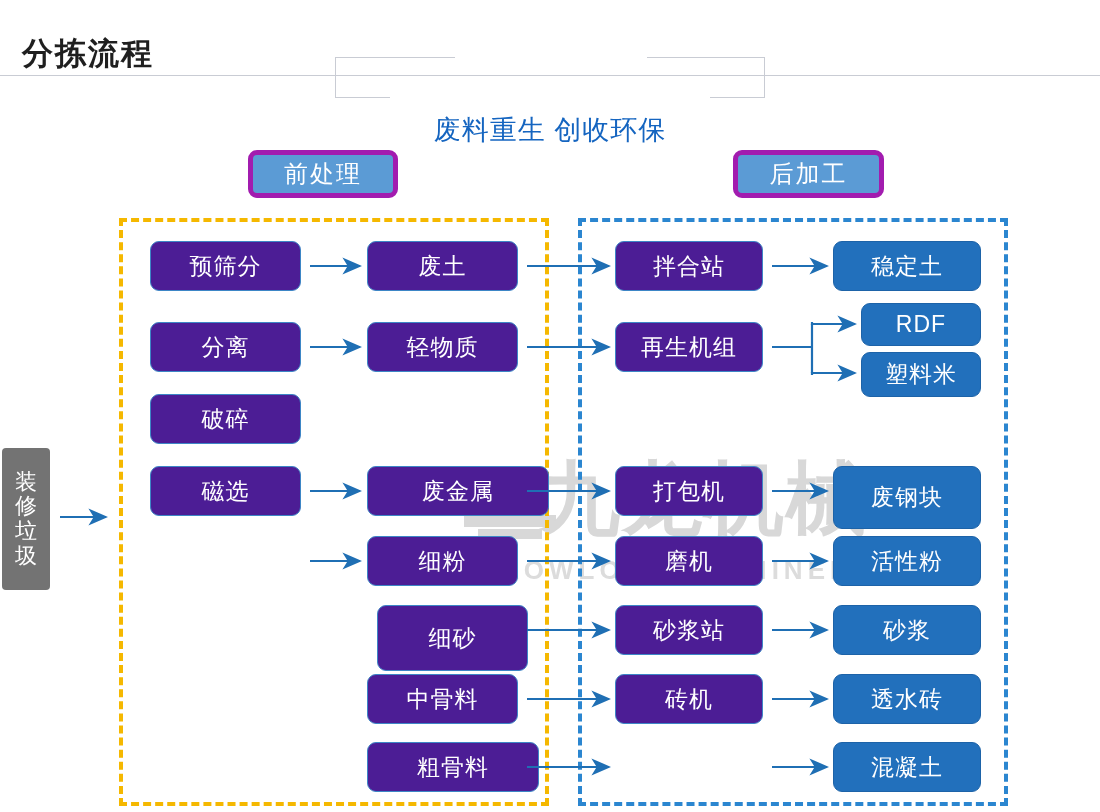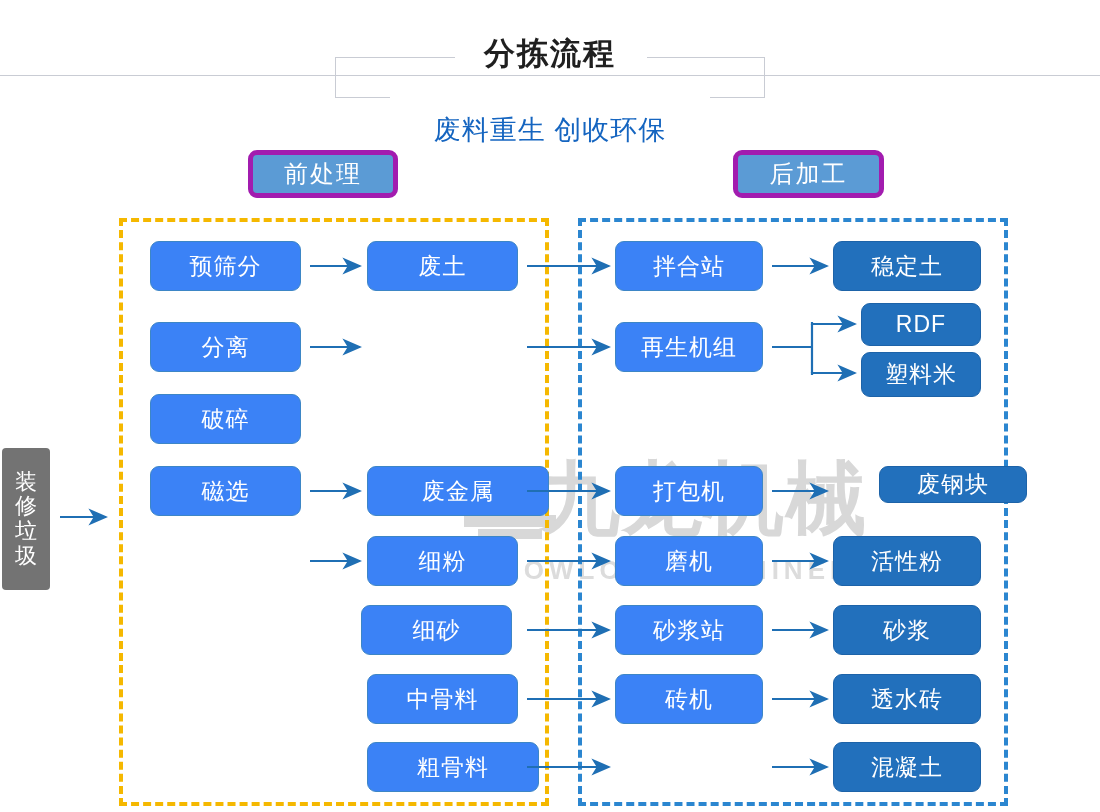--- a/index.html
+++ b/index.html
@@ -17,25 +17,25 @@
     height: 1px; background: #c9ccd4;
   }
   .hdr-box {
     position: absolute; left: 335px; top: 57px;
     width: 430px; height: 41px;
     border: 1px solid #c9ccd4;
     background: transparent;
   }
   .hdr-title {
     position: absolute; left: 0; right: 0; top: 38px;
-    text-align: center;
     font-size: 31px; font-weight: bold; color: #1f1f1f;
     letter-spacing: 2px;
     line-height: 1;
     z-index: 5;
+    padding-left: 22px;
   }
   .hdr-sub {
     position: absolute; left: 0; right: 0; top: 86px;
     text-align: center;
     font-size: 27px; color: #1565c0; font-weight: normal;
     letter-spacing: 1px; line-height: 1;
     z-index: 5;
     margin-top: 31px;
   }
   .hdr-title-bg, .hdr-sub-bg {
@@ -98,21 +98,21 @@
   .node {
     position: absolute;
     border-radius: 9px;
     color: #ffffff;
     font-size: 23px;
     display: flex; align-items: center; justify-content: center;
     letter-spacing: 1px;
     white-space: nowrap;
     z-index: 3;
   }
-  .node.light { background: #3b82f6; border: 1px solid #3d86c6; }
+  .node.light { background: #4c1d95; border: 1px solid #3d86c6; }
   .node.dark  { background: #2270bc; border: 1px solid #1d63a8; }
 
   
   #node-input {
     position: absolute;
     left: 2px; top: 448px; width: 48px; height: 142px;
     background: #737373;
     border-radius: 4px;
     color: #ffffff;
     font-size: 22px;
@@ -163,37 +163,38 @@
   <div id="node-input">
     <span class="vtext">装修垃圾</span>
   </div>
 
   <div class="node light" style="left:150px;top:241px;width:151px;height:50px">预筛分</div>
   <div class="node light" style="left:150px;top:322px;width:151px;height:50px">分离</div>
   <div class="node light" style="left:150px;top:394px;width:151px;height:50px">破碎</div>
   <div class="node light" style="left:150px;top:466px;width:151px;height:50px">磁选</div>
 
   <div class="node light" style="left:367px;top:241px;width:151px;height:50px">废土</div>
+  <div class="node light" style="left:367px;top:322px;width:151px;height:50px">轻物质</div>
   <div class="node light" style="left:367px;top:466px;width:182px;height:50px">废金属</div>
   <div class="node light" style="left:367px;top:536px;width:151px;height:50px">细粉</div>
-  <div class="node light" style="left:361px;top:605px;width:151px;height:50px">细砂</div>
+  <div class="node light" style="left:377px;top:605px;width:151px;height:66px">细砂</div>
   <div class="node light" style="left:367px;top:674px;width:151px;height:50px">中骨料</div>
   <div class="node light" style="left:367px;top:742px;width:172px;height:50px">粗骨料</div>
 
   <div class="node light" style="left:615px;top:241px;width:148px;height:50px">拌合站</div>
   <div class="node light" style="left:615px;top:322px;width:148px;height:50px">再生机组</div>
   <div class="node light" style="left:615px;top:466px;width:148px;height:50px">打包机</div>
   <div class="node light" style="left:615px;top:536px;width:148px;height:50px">磨机</div>
   <div class="node light" style="left:615px;top:605px;width:148px;height:50px">砂浆站</div>
   <div class="node light" style="left:615px;top:674px;width:148px;height:50px">砖机</div>
 
   <div class="node dark" style="left:833px;top:241px;width:148px;height:50px">稳定土</div>
   <div class="node dark" style="left:861px;top:303px;width:120px;height:43px">RDF</div>
   <div class="node dark" style="left:861px;top:352px;width:120px;height:45px">塑料米</div>
-  <div class="node dark" style="left:879px;top:466px;width:148px;height:37px">废钢块</div>
+  <div class="node dark" style="left:833px;top:466px;width:148px;height:63px">废钢块</div>
   <div class="node dark" style="left:833px;top:536px;width:148px;height:50px">活性粉</div>
   <div class="node dark" style="left:833px;top:674px;width:148px;height:50px">透水砖</div>
   <div class="node dark" style="left:833px;top:605px;width:148px;height:50px">砂浆</div>
   <div class="node dark" style="left:833px;top:742px;width:148px;height:50px">混凝土</div>
 
   <svg id="arrows">
     <defs>
       <marker id="ah" markerWidth="9" markerHeight="9" refX="8" refY="4.5" orient="auto">
         <path d="M0,0.6 L9,4.5 L0,8.4 L2.4,4.5 Z" fill="#1f6fb4"></path>
       </marker>

